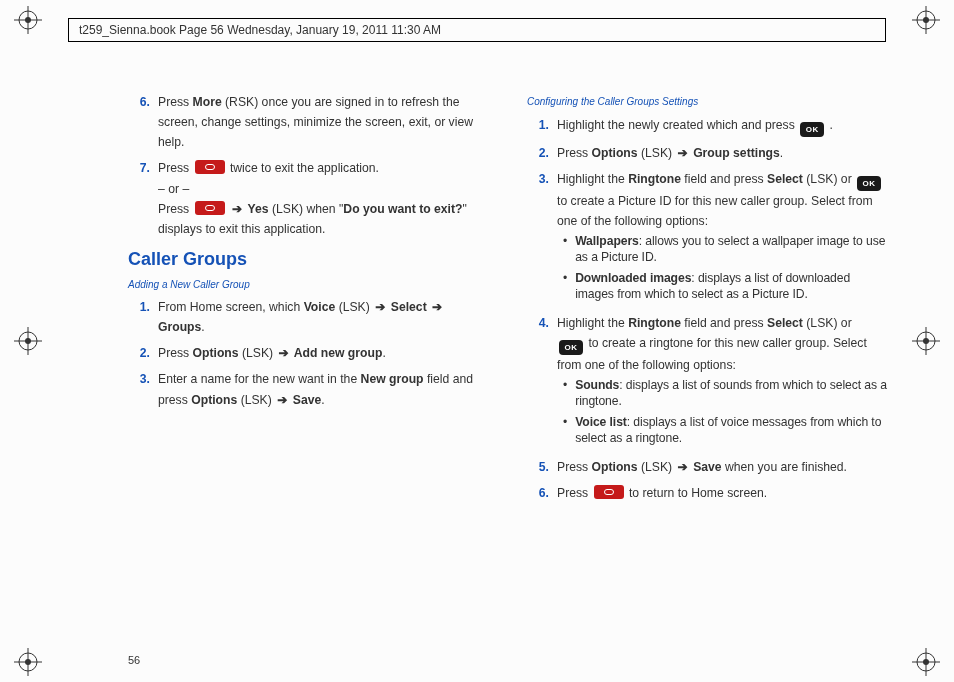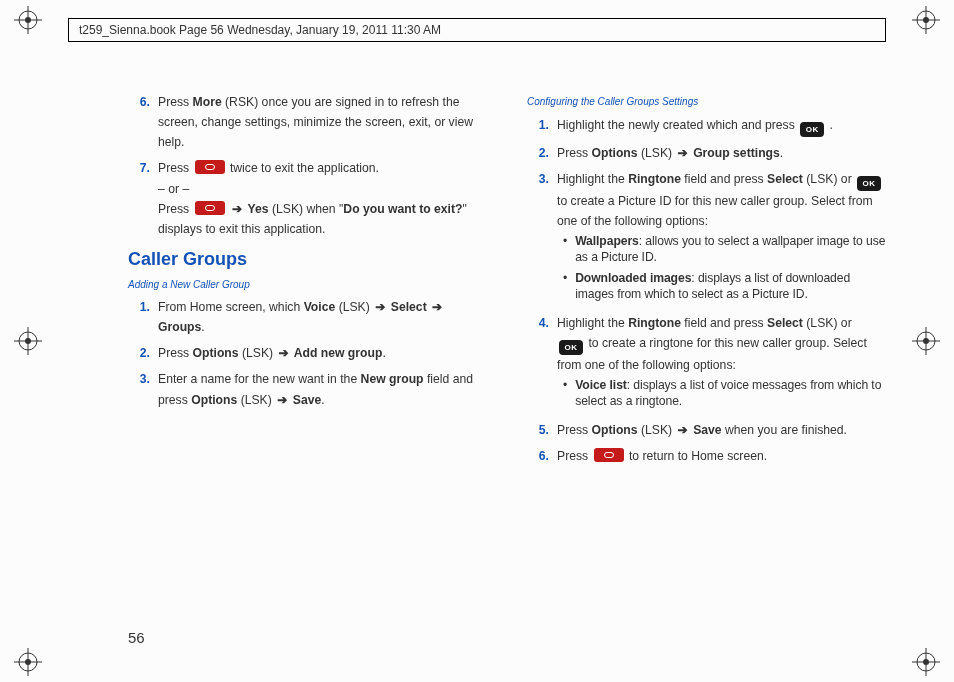--- a/index.html
+++ b/index.html
@@ -133,22 +133,22 @@
     font-size: 8px;
     font-weight: bold;
     text-align: center;
     line-height: 15px;
     margin: 0 2px;
     letter-spacing: 0.5px;
   }
   .page-num {
     position: absolute;
     left: 128px;
-    bottom: 36px;
-    font-size: 15px;
+    bottom: 16px;
+    font-size: 11px;
     color: #333;
   }
 </style>
 </head>
 <body>
 
 <div class="page">
 
   <div class="crop-mark cm-tl"><svg viewBox="0 0 28 28">
         <circle cx="14" cy="14" r="9" fill="none" stroke="#333" stroke-width="1"></circle>
@@ -264,20 +264,23 @@
                 </li>
             </ul>
           </span>
         </li>
         <li>
           <span class="stepnum">4.</span>
           <span class="stepbody">
             <span>Highlight the </span><span class="b">Ringtone</span><span> field and press </span><span class="b">Select</span><span> (LSK) or </span><br><span class="icon-ok">OK</span><span>  to create a ringtone for this new caller group. Select from one of the following options:</span>
             <ul class="bullets condensed">
               <li>
+                  <span><span class="b">Sounds</span><span>: displays a list of sounds from which to select as a ringtone.</span></span>
+                </li>
+              <li>
                   <span><span class="b">Voice list</span><span>: displays a list of voice messages from which to select as a ringtone.</span></span>
                 </li>
             </ul>
           </span>
         </li>
         <li>
           <span class="stepnum">5.</span>
           <span class="stepbody">
             <span>Press </span><span class="b">Options</span><span> (LSK) </span><span class="arr">➔</span><span class="b"> Save</span><span> when you are finished.</span>
           </span>

